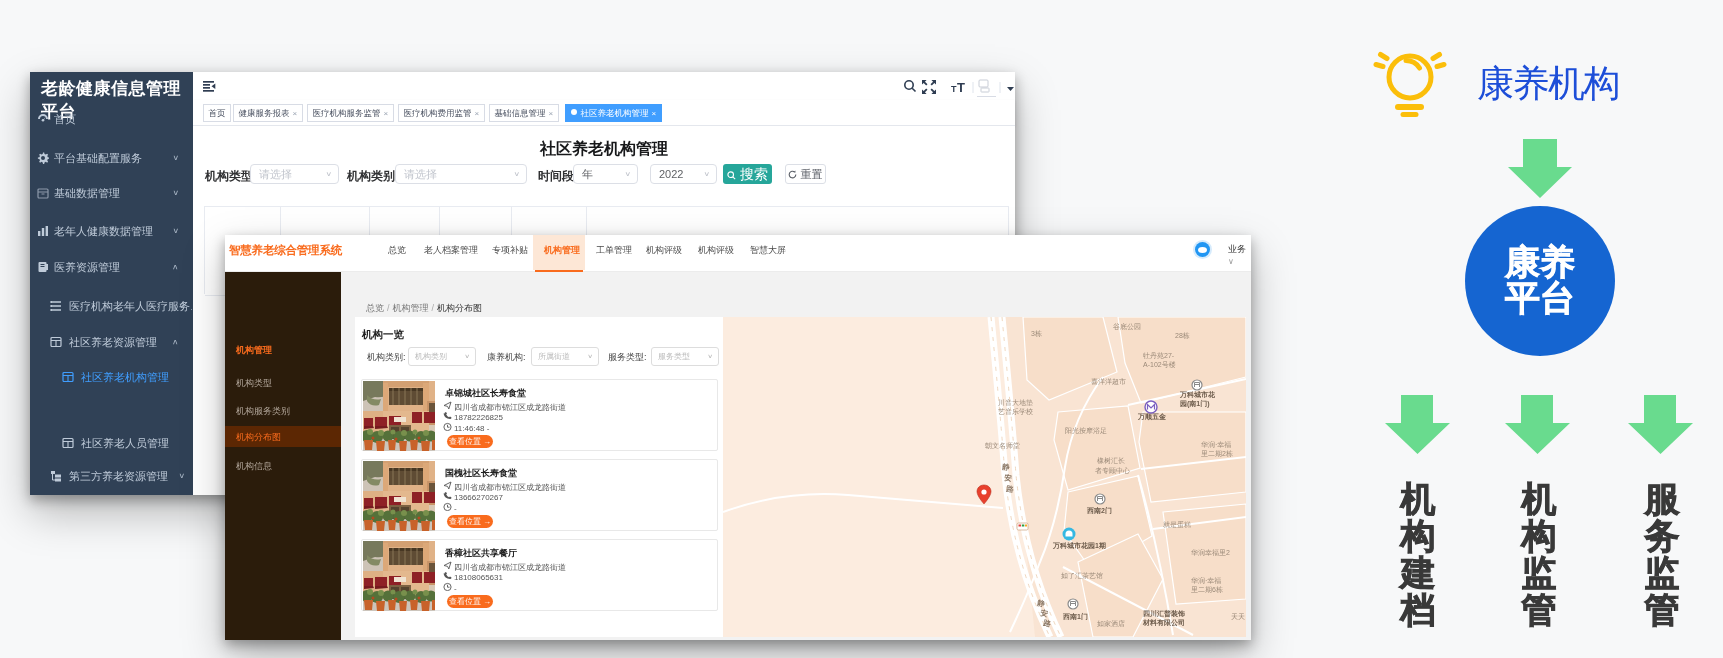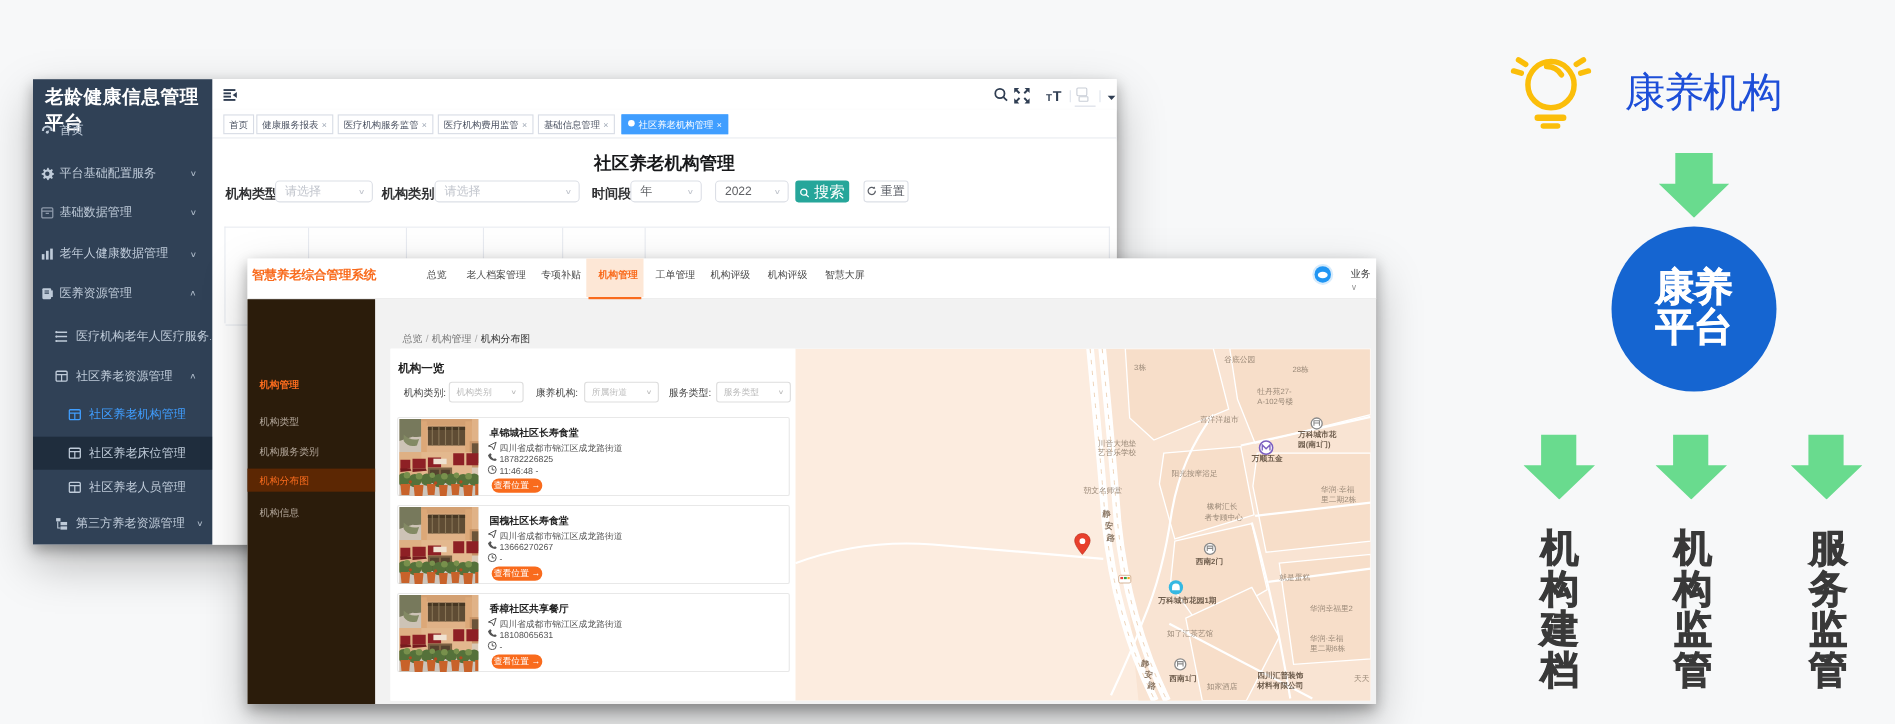--- a/index.html
+++ b/index.html
@@ -219,27 +219,20 @@
         </svg>
       <span class="tx">社区养老资源管理</span>
         <span class="ar" style="transform:scaleY(.8) rotate(180deg)">∨</span>
     </div>
     <div class="m1 lv3 act" style="top:292px">
       <svg class="ic" viewBox="0 0 12 12">
           <rect x="1" y="1.5" width="10" height="9" rx="1" fill="none" stroke="#409eff" stroke-width="1.2"></rect>
           <path d="M1 4.5 h10 M6 4.5 v6" stroke="#409eff" stroke-width="1.1"></path>
         </svg>
       <span class="tx">社区养老机构管理</span>
-    </div>
-    <div class="m1 lv3 hov" style="top:325px;height:30px;line-height:30px">
-      <svg class="ic" viewBox="0 0 12 12" style="top:9px">
-          <rect x="1" y="1.5" width="10" height="9" rx="1" fill="none" stroke="#bfcbd9" stroke-width="1.2"></rect>
-          <path d="M1 4.5 h10 M6 4.5 v6" stroke="#bfcbd9" stroke-width="1.1"></path>
-        </svg>
-      <span class="tx">社区养老床位管理</span>
     </div>
     <div class="m1 lv3" style="top:358px">
       <svg class="ic" viewBox="0 0 12 12">
           <rect x="1" y="1.5" width="10" height="9" rx="1" fill="none" stroke="#bfcbd9" stroke-width="1.2"></rect>
           <path d="M1 4.5 h10 M6 4.5 v6" stroke="#bfcbd9" stroke-width="1.1"></path>
         </svg>
       <span class="tx">社区养老人员管理</span>
     </div>
     <div class="m1 lv2" style="top:391px">
       <svg class="ic" viewBox="0 0 12 12">

